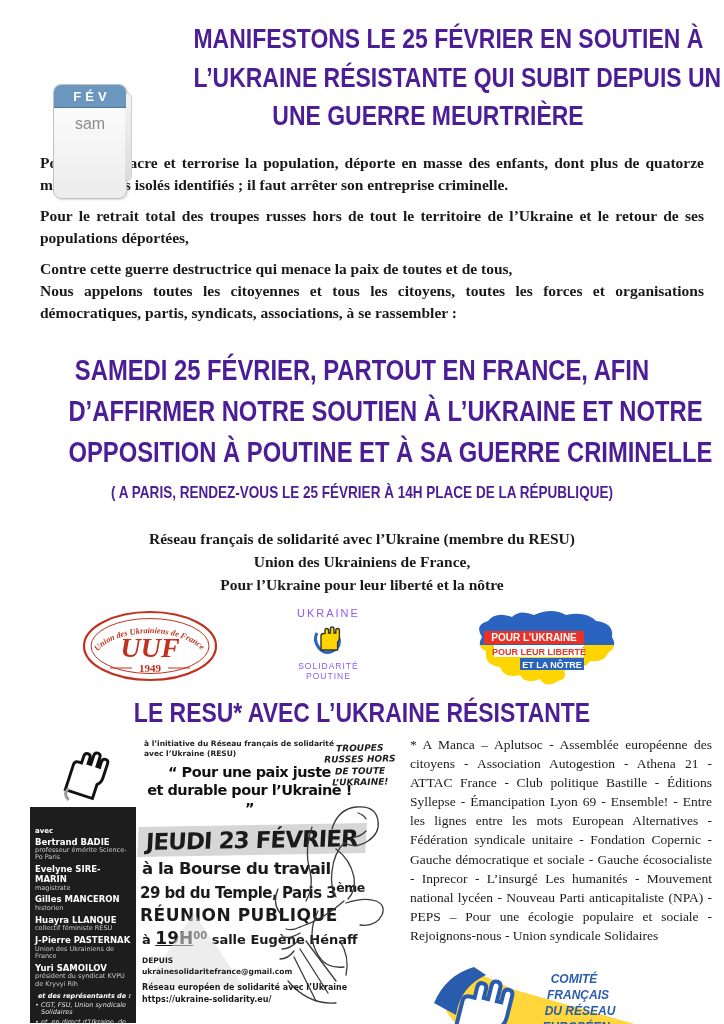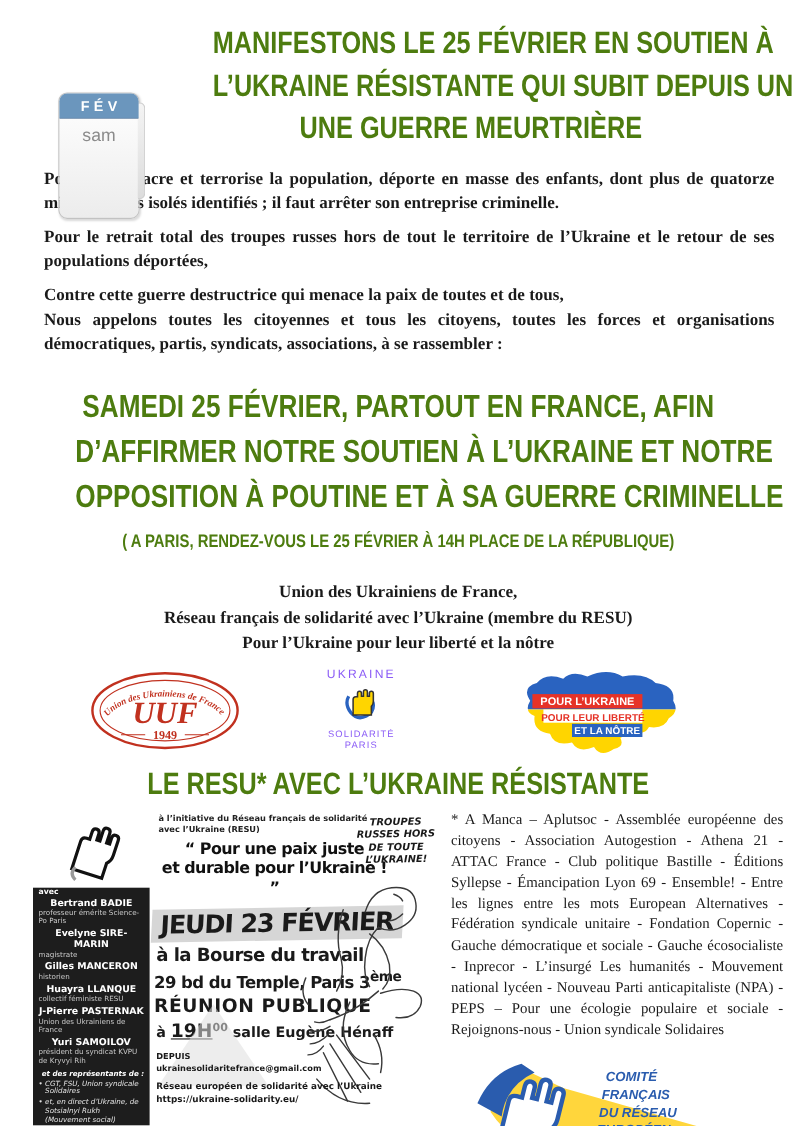--- a/index.html
+++ b/index.html
@@ -27,21 +27,21 @@
     background:#6b96bd; color:#fff; font:bold 13px "Liberation Sans",sans-serif;
     letter-spacing:4px; padding:4px 0 3px 4px; border-radius:7px 7px 0 0;
     border-bottom:1px solid #54759a;
   }
   .cal-day { font:bold 36px "Liberation Sans",sans-serif; color:#4a4a4a; margin-top:9px; }
   .cal-wd  { font:16px "Liberation Sans",sans-serif; color:#8b8b8b; margin-top:7px; }
 
   
   .cond { display:block; transform:scaleX(.82); transform-origin:center; white-space:nowrap; }
   .headline {
-    font-family:"Liberation Sans",sans-serif; font-weight:bold; color:#4d7c0f;
+    font-family:"Liberation Sans",sans-serif; font-weight:bold; color:#4c1d95;
     text-align:center; letter-spacing:0;
   }
   .h1block { margin:20px 10px 0 142px; font-size:28px; line-height:1.38; }
   .h2block { margin:26px 4px 0 4px; font-size:29px; line-height:1.42; }
   .h2sub   { font-size:16.5px; margin-top:8px; }
   .h3block { font-size:28px; margin-top:4px; }
 
   
   .bodytext { margin:16px 20px 0 40px; font-weight:bold; font-size:15.5px; line-height:1.42; text-align:justify; }
   .bodytext p { margin-bottom:9px; }
@@ -59,25 +59,25 @@
   .maplogo { position:absolute; left:468px; top:0; }
 
   
   .bottom { display:flex; margin:6px 12px 0 30px; gap:12px; }
 
   
   .poster { position:relative; width:368px; height:300px; font-family:"DejaVu Sans",sans-serif; flex:none; }
   .p-fistbox { position:absolute; left:0; top:0; width:106px; height:72px; background:#fff; text-align:center; }
   .p-side {
     position:absolute; left:0; top:72px; width:106px; height:216px;
-    background:#1d1d1d; color:#fff; padding:0 5px;
+    background:#1d1d1d; color:#fff; padding:20px 5px;
     font-family:"DejaVu Sans",sans-serif;
   }
   .p-side .avec { font:bold 7px "DejaVu Sans",sans-serif; margin-bottom:3px; }
-  .p-side .nm { font:bold 8.5px "DejaVu Sans",sans-serif; line-height:1.15;text-align:center; }
+  .p-side .nm { font:bold 8.5px "DejaVu Sans",sans-serif; line-height:1.15; }
   .p-side .rl { font:6.5px "DejaVu Sans",sans-serif; color:#c9c9c9; line-height:1.1; margin-bottom:3.5px; }
   .p-side .ri { font:italic bold 6.5px "DejaVu Sans",sans-serif; margin:4px 0 2px;text-align:right; }
   .p-side .rb { font:italic 6.5px "DejaVu Sans",sans-serif; color:#e4e4e4; line-height:1.2; margin-bottom:2px; padding-left:6px; text-indent:-6px; }
 
   .p-main { position:absolute; left:106px; top:0; width:262px; height:300px; }
   .p-init { text-align:left; font:bold 7.5px "DejaVu Sans",sans-serif; color:#222; margin:4px 40px 0 8px; line-height:1.4; }
   .p-quote { text-align:center; font:bold 14.5px "DejaVu Sans",sans-serif; color:#111; margin:3px 46px 0 11px; line-height:1.25; letter-spacing:-0.5px; }
   .p-bubble { position:absolute; right:2px; top:8px; width:72px; text-align:center;
               font:italic bold 9px "DejaVu Sans",sans-serif; line-height:1.25; transform:rotate(-1deg); }
   .p-date { display:inline-block; background:#d6d6d6; font:bold 23px "DejaVu Sans",sans-serif;
@@ -124,22 +124,22 @@
   </div>
 
   <div class="headline h2block">
     <span class="cond">SAMEDI 25 FÉVRIER, PARTOUT EN FRANCE,  AFIN</span>
     <span class="cond">D’AFFIRMER NOTRE SOUTIEN À L’UKRAINE ET NOTRE</span>
     <span class="cond">OPPOSITION À POUTINE ET À SA GUERRE CRIMINELLE</span>
     <span class="cond h2sub">( A PARIS, RENDEZ-VOUS LE 25 FÉVRIER À 14H PLACE DE LA RÉPUBLIQUE)</span>
   </div>
 
   <div class="signatories">
+    <div>Réseau français de solidarité avec l’Ukraine (membre du RESU)</div>
     <div>Union des Ukrainiens de France,</div>
-    <div>Réseau français de solidarité avec l’Ukraine (membre du RESU)</div>
     <div>Pour l’Ukraine pour leur liberté et la nôtre</div>
   </div>
 
   <div class="logo-row">
 
     <div class="uuf">
       <svg width="140" height="74" viewBox="0 0 140 74">
         <ellipse cx="70" cy="37" rx="66" ry="34" fill="none" stroke="#c1311f" stroke-width="2.2"></ellipse>
         <ellipse cx="70" cy="37" rx="59" ry="27.5" fill="none" stroke="#c1311f" stroke-width="1"></ellipse>
         <defs>
@@ -155,21 +155,21 @@
       </svg>
     </div>
 
     <div class="usf">
       <div class="t1">UKRAINE</div>
       <svg width="34" height="36" viewBox="0 0 34 36" style="margin:1px 0;">
         <path d="M6 13 Q2 20 8 28 Q14 35 22 31 Q30 27 28 18" fill="none" stroke="#2a63c0" stroke-width="3"></path>
         <path d="M10 30 V16 q0-2.5 2.5-2.5 h1.5 v-3 q0-2 1.8-2 t1.8 2 v2.5 h1.8 v-4 q0-2 1.8-2 t1.8 2 v4 h1.8 v-2.5 q0-2 1.8-2 t1.8 2 v7 q0 3-1.8 4.6 V30 z" fill="#ffd500" stroke="#333" stroke-width="1.4"></path>
       </svg>
       <div class="t2">SOLIDARITÉ</div>
-      <div class="t2">PARIS</div>
+      <div class="t2">POUTINE</div>
     </div>
 
     <div class="maplogo">
       <svg width="150" height="84" viewBox="0 0 150 84">
         <defs>
           <clipPath id="mapClip">
             <path d="M14 30 Q6 18 20 14 Q28 4 44 10 Q52 2 66 8 Q84 0 98 8 Q118 4 128 14 Q146 16 144 30 Q150 40 140 46 Q136 56 122 54 Q118 62 106 58 L96 64 Q100 72 90 74 Q78 82 72 72 Q58 78 52 68 Q36 72 32 60 Q16 58 18 44 Q8 40 14 30 Z"></path>
           </clipPath>
         </defs>
         <g clip-path="url(#mapClip)">

